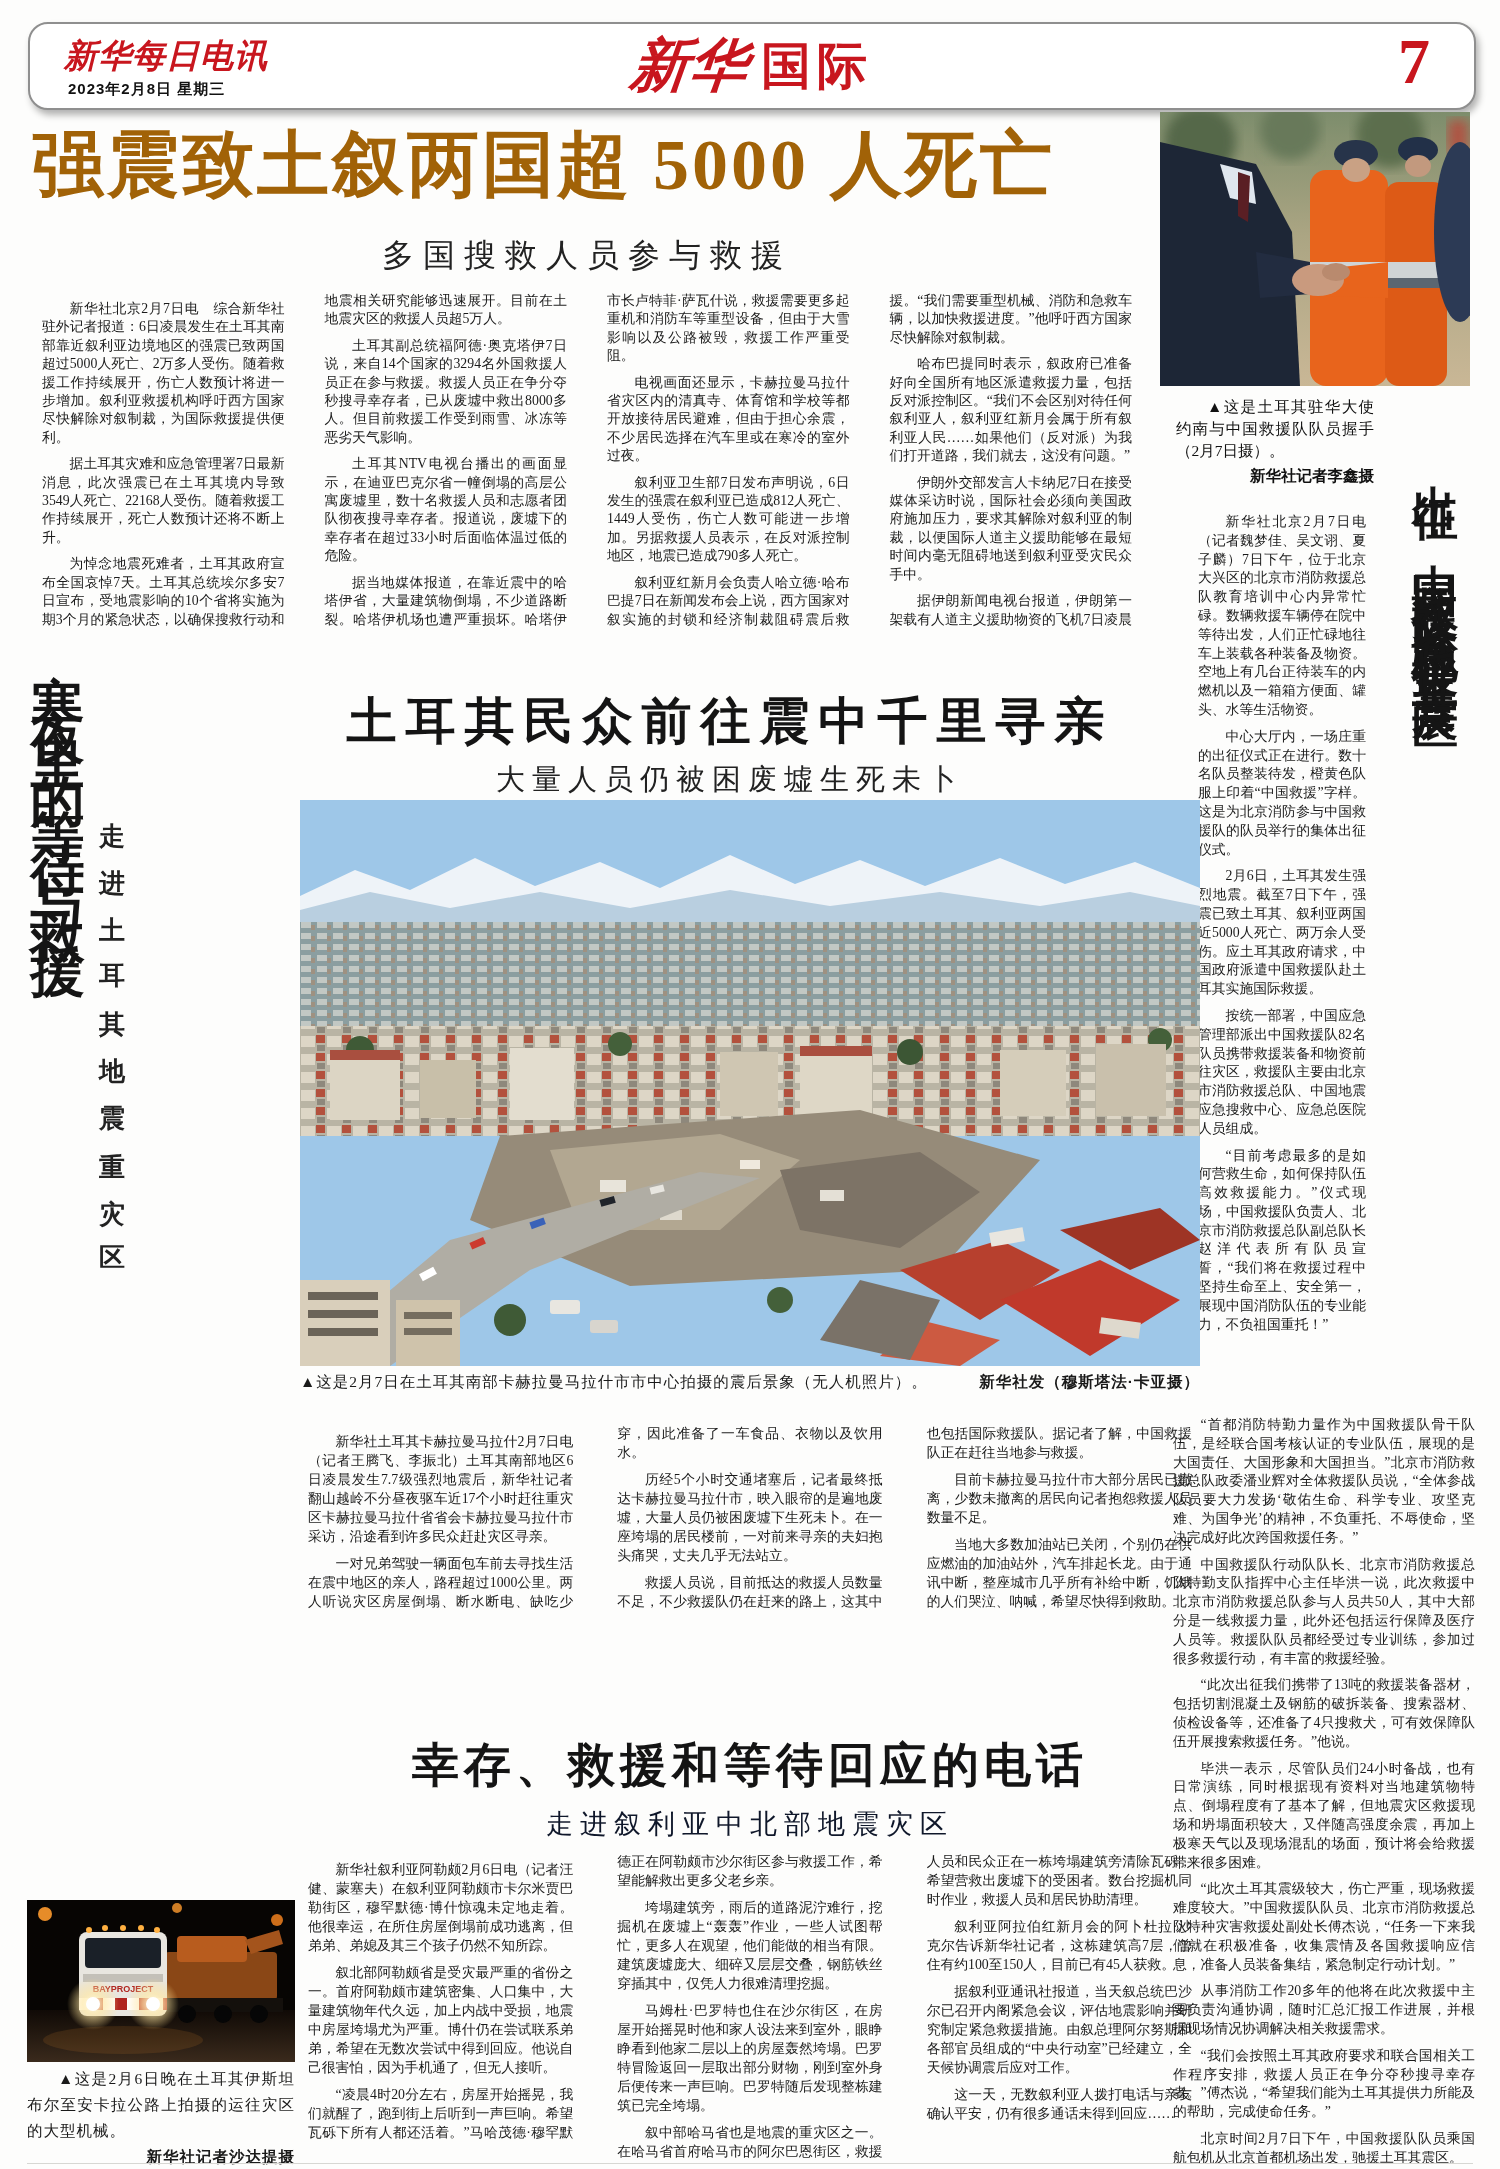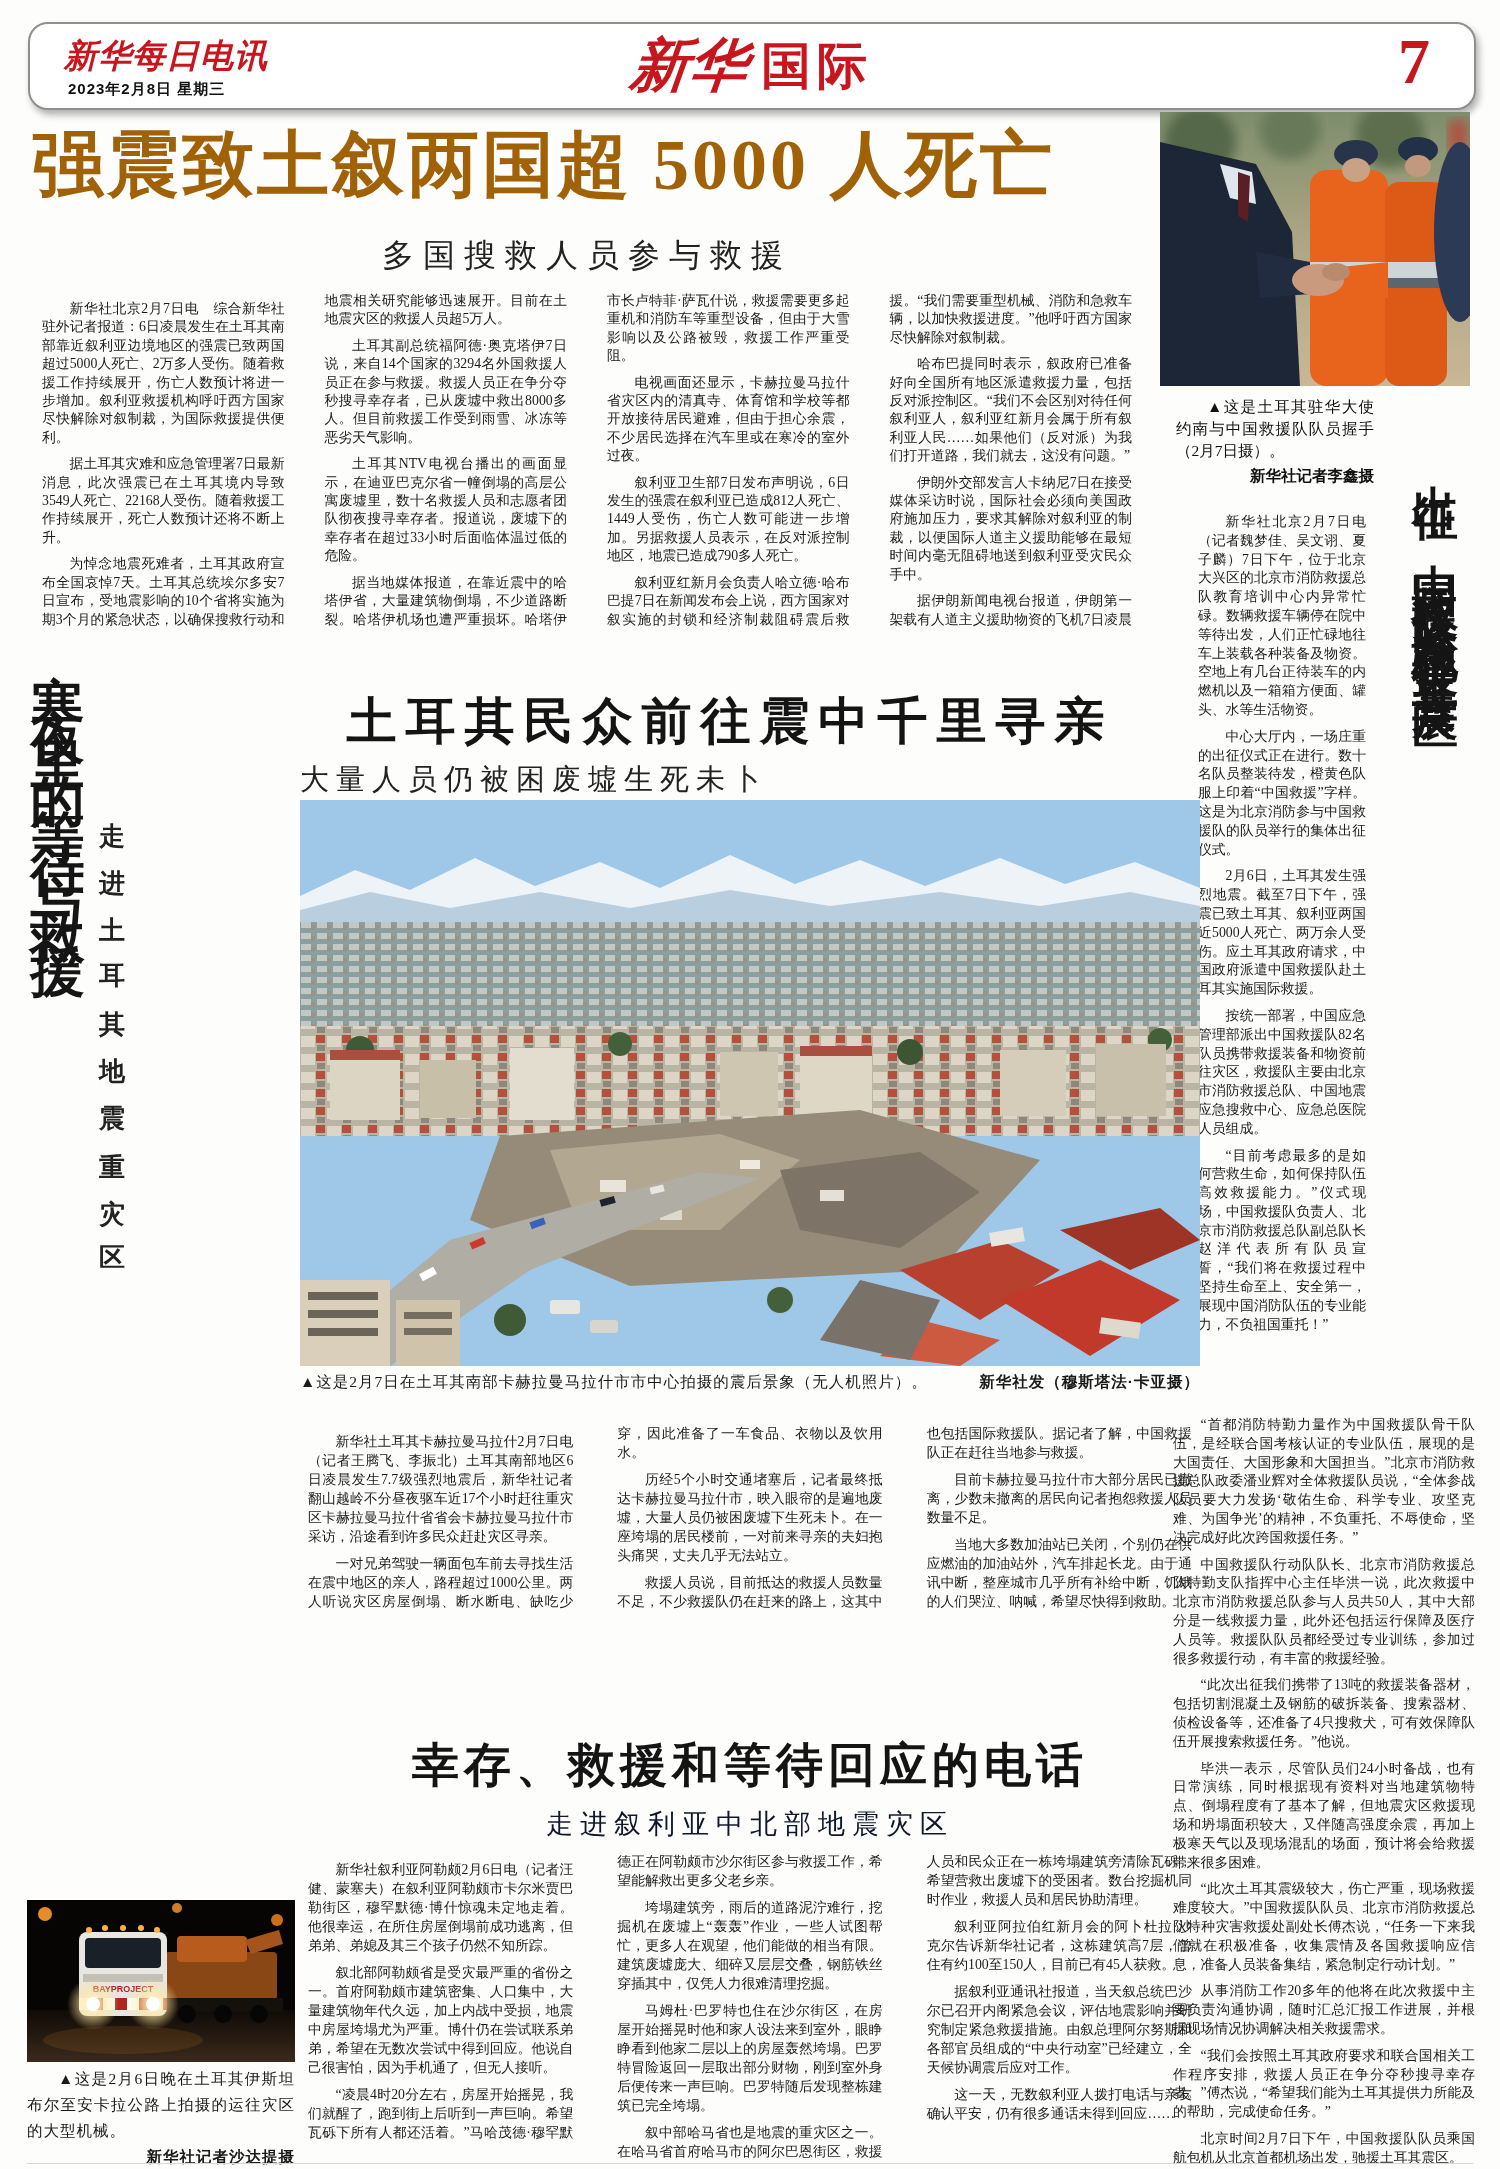--- a/index.html
+++ b/index.html
@@ -56,21 +56,21 @@
   #sidebar-vtitle{font-size:54px;font-weight:800;letter-spacing:34px;line-height:1.1;color:#151515;}
   #sidebar-kicker{font-size:26px;font-weight:600;letter-spacing:47px;padding-top:172px;color:#222;}
   #photo-truck{left:27px;top:1900px;width:268px;height:162px;overflow:hidden;background:#060504;}
   #truck-caption{left:27px;top:2066px;width:268px;font-size:15.5px;line-height:26px;letter-spacing:1px;}
   #truck-caption .cap{text-indent:2em;text-align:justify;}
   #truck-credit{text-align:right;font-weight:700;}
 
   
   #center-headline{left:300px;top:688px;width:860px;text-align:center;
     font-size:50px;font-weight:800;letter-spacing:9px;color:#141414;}
-  #center-subhead{left:300px;top:760px;width:860px;
+  #center-subhead{left:300px;top:760px;width:860px;text-align:center;
     font-size:29px;font-weight:500;letter-spacing:7px;color:#222;}
   #photo-aerial{left:300px;top:800px;width:900px;height:566px;overflow:hidden;background:#9ec7e8;}
   #center-caption-row{left:300px;top:1372px;width:900px;display:flex;justify-content:space-between;
     font-size:15.5px;letter-spacing:1px;}
   #center-credit{font-weight:700;white-space:nowrap;}
   #center-body{left:300px;top:1424px;width:900px;height:274px;overflow:hidden;
     column-count:3;column-gap:28px;font-size:13.8px;line-height:19px;}
 
   
   #bottom-headline{left:300px;top:1734px;width:900px;text-align:center;

